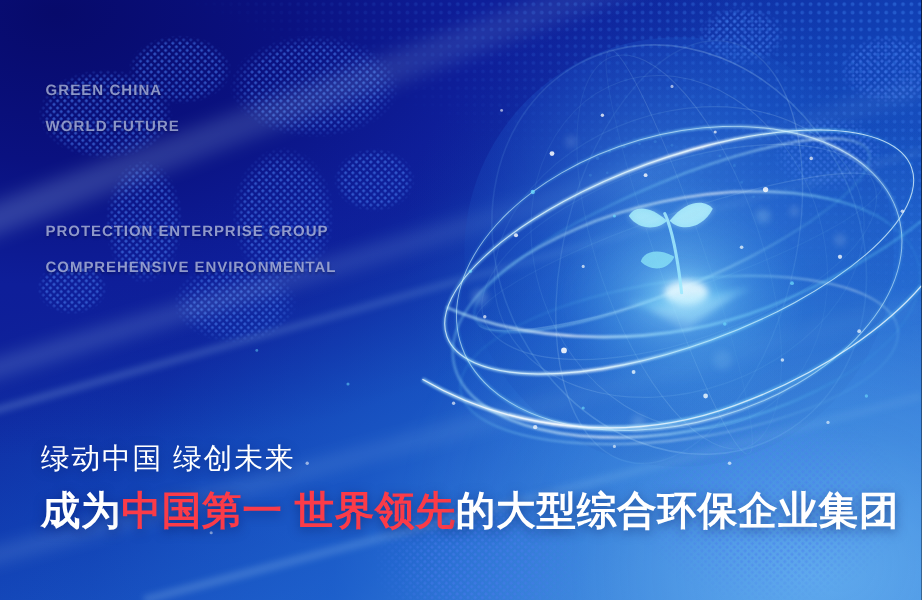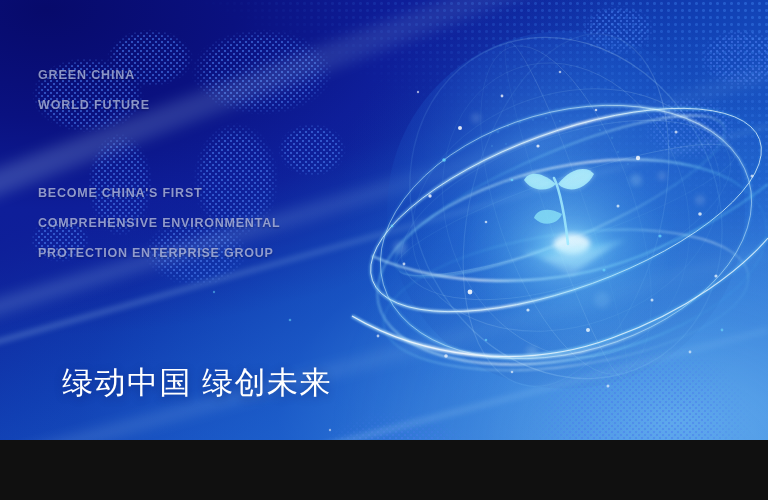--- a/index.html
+++ b/index.html
@@ -1,21 +1,21 @@
 <!DOCTYPE html>
 <html><head>
 <meta charset="utf-8">
 <title>Green China Green Future Banner</title>
 <style>
   * { margin:0; padding:0; box-sizing:border-box; }
   html,body{ background:#101010; }
 
   .banner{
     position:relative;
-    width:768px; height:440px;
+    width:768px; height:500px;
     overflow:hidden;
     font-family:"Liberation Sans","DejaVu Sans",sans-serif;
     background:
       radial-gradient(118% 112% at 88% 96%, rgba(92,166,236,0.95) 0%, rgba(58,131,219,0.72) 22%, rgba(28,92,200,0.38) 44%, rgba(10,40,150,0.06) 66%, rgba(0,0,0,0) 80%),
       radial-gradient(95% 95% at 6% 2%, #070A6B 0%, #0A1180 26%, #0E1E99 48%, rgba(16,38,160,0) 78%),
       linear-gradient(150deg, #0A0E7A 0%, #0D1A92 22%, #1140B4 48%, #1E62CE 70%, #3D87DF 86%, #5AA3EA 100%);
     isolation:isolate;
     padding-left:25px;
   }
 
@@ -96,24 +96,23 @@
     display:flex; flex-direction:column; gap:16px;
   }
   .mission .ln{
     font-size:12.5px; font-weight:bold; letter-spacing:.78px;
     color:#A9B1D4; opacity:.84; white-space:nowrap;
     text-shadow:0 1px 2px rgba(2,8,48,.45);
   }
 
   .headline{ position:absolute; left:34px; top:363px; }
   .headline .hl-1{
-    font-size:31px; font-weight:400; color:#FFFFFF;
+    font-size:24px; font-weight:400; color:#FFFFFF;
     letter-spacing:1.5px; line-height:40px; white-space:nowrap;
     text-shadow:0 2px 9px rgba(4,24,92,.45);
-    margin-left:28px;
   }
   .headline .hl-2{
     font-size:33px; font-weight:bold; color:#FFFFFF;
     letter-spacing:.6px; line-height:46px; white-space:nowrap;
     text-shadow:0 2px 9px rgba(4,24,92,.5);
   }
   .headline .hl-2 .accent{ color:#FB3B48; }
 </style>
 </head>
 <body>
@@ -327,23 +326,25 @@
   <div class="overlay-glow"></div>
 
   <div class="content">
 
     <div class="eyebrow">
       <div class="ln">GREEN CHINA</div>
       <div class="ln">WORLD FUTURE</div>
     </div>
 
     <div class="mission">
-      <div class="ln">BECOME CHINA'S FIRST</div>
+      <div class="ln">PROTECTION ENTERPRISE GROUP</div>
       <div class="ln">COMPREHENSIVE ENVIRONMENTAL</div>
-      <div class="ln">PROTECTION ENTERPRISE GROUP</div>
     </div>
 
     <div class="headline">
       <div class="hl-1">绿动中国 绿创未来</div>
+      <div class="hl-2">
+        <span>成为</span><span class="accent">中国第一 世界领先</span><span>的大型综合环保企业集团</span>
+      </div>
     </div>
 
   </div>
 </div>
 
 </body></html>

